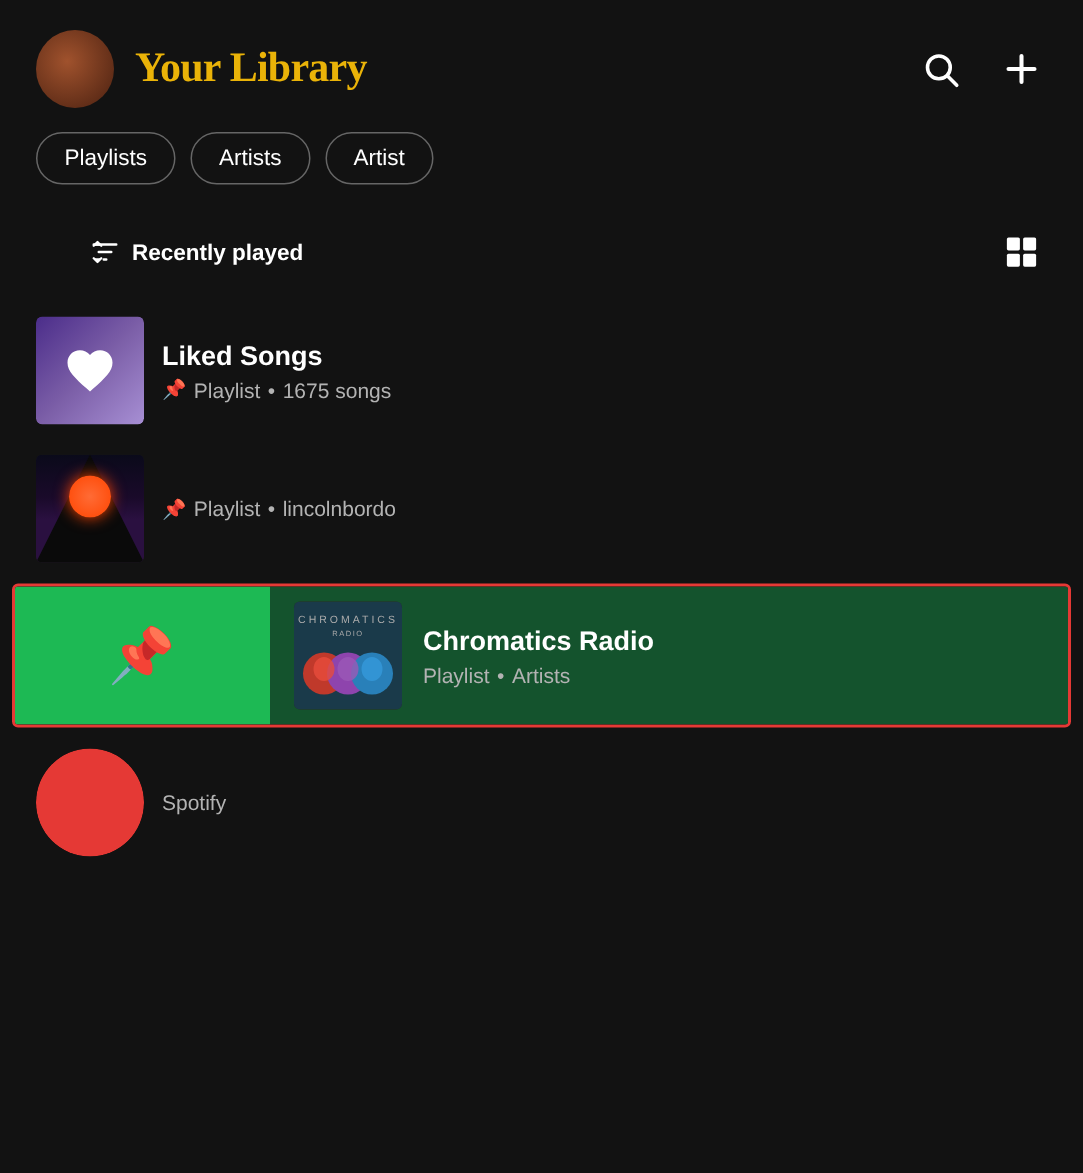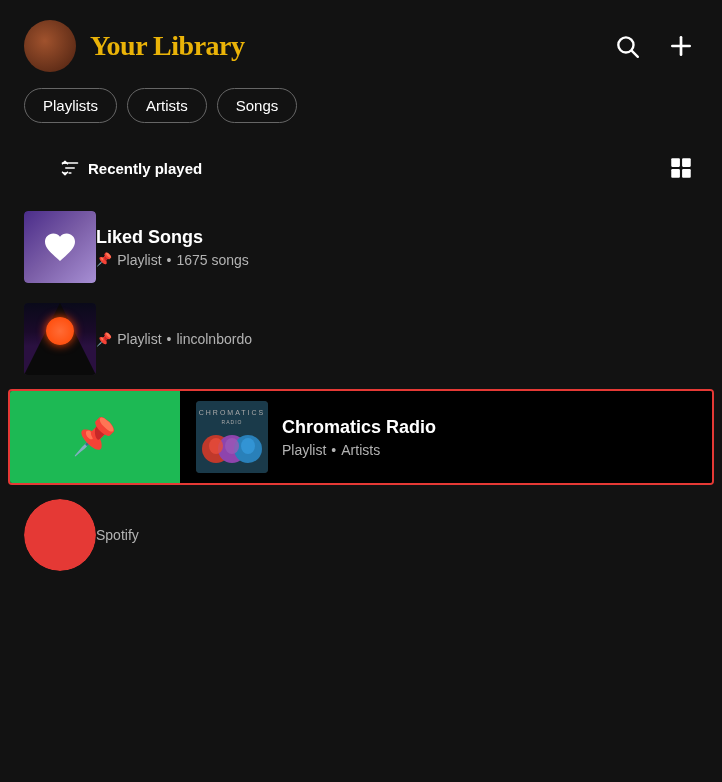--- a/index.html
+++ b/index.html
@@ -128,21 +128,21 @@
     .list {
       padding: 0 8px;
     }
 
     .list-item {
       display: flex;
       align-items: center;
       padding: 10px 16px;
       border-radius: 6px;
       cursor: pointer;
-      gap: 0;
+      gap: 12px;
     }
 
     .item-thumb {
       width: 72px;
       height: 72px;
       flex-shrink: 0;
       border-radius: 4px;
       overflow: hidden;
     }
 
@@ -249,21 +249,21 @@
     .chromatics-pin-side .pin-symbol {
       font-size: 36px;
       color: #ffffff;
     }
 
     .chromatics-right {
       display: flex;
       align-items: center;
       gap: 14px;
       padding: 10px 16px;
-      background: #000000;
+      background: #14532d;
       flex: 1;
     }
 
     .chromatics-album {
       width: 72px;
       height: 72px;
       flex-shrink: 0;
       border-radius: 4px;
       overflow: hidden;
       background: #2a2a2a;
@@ -300,21 +300,21 @@
         <line x1="12" y1="4" x2="12" y2="20"></line>
         <line x1="4" y1="12" x2="20" y2="12"></line>
       </svg>
     </button>
   </div>
 </div>
 
 <div class="filter-row">
   <button class="chip">Playlists</button>
   <button class="chip">Artists</button>
-  <button class="chip">Songs</button>
+  <button class="chip">Artist</button>
 </div>
 
 <div class="sort-row">
   <div class="sort-left">
     <svg class="sort-icon" viewBox="0 0 24 24" fill="white">
       <path d="M3 6h18M7 12h10M11 18h2" stroke="white" stroke-width="2" stroke-linecap="round"></path>
       <path d="M3 7l3-3 3 3M3 17l3 3 3-3" stroke="white" stroke-width="1.8" stroke-linecap="round" stroke-linejoin="round"></path>
     </svg>
     <span>Recently played</span>
   </div>

